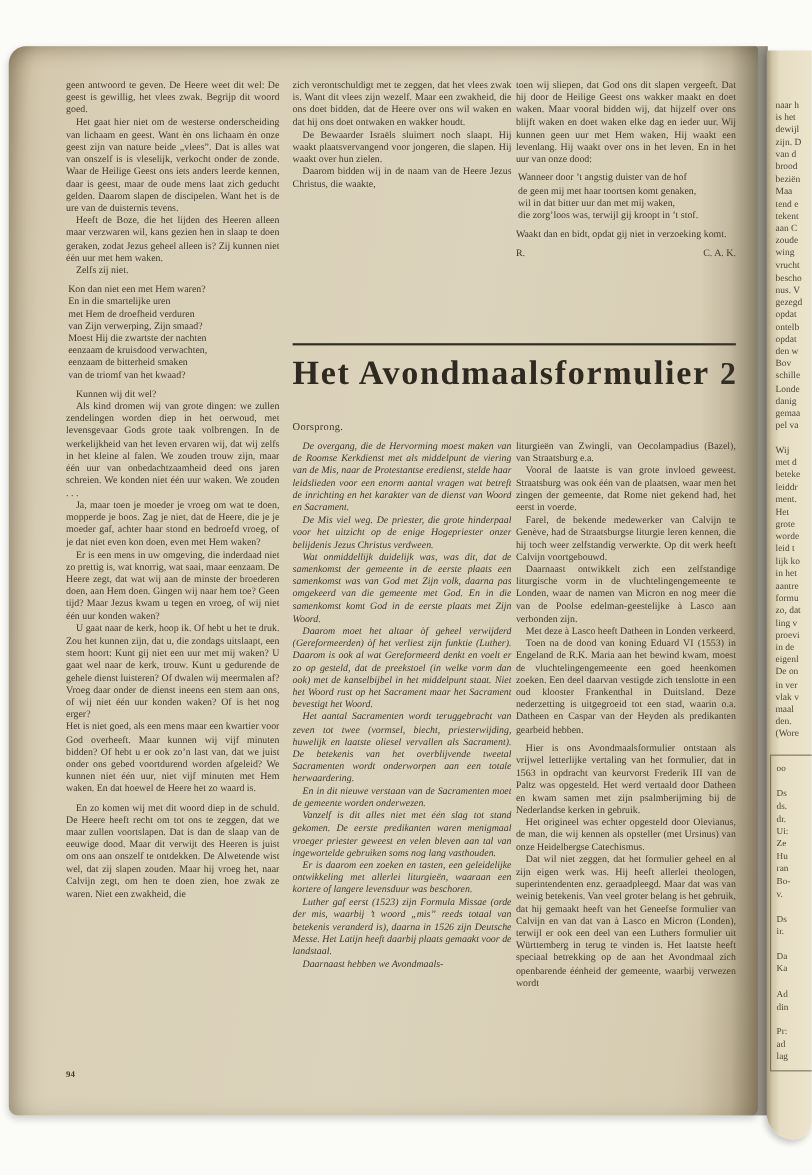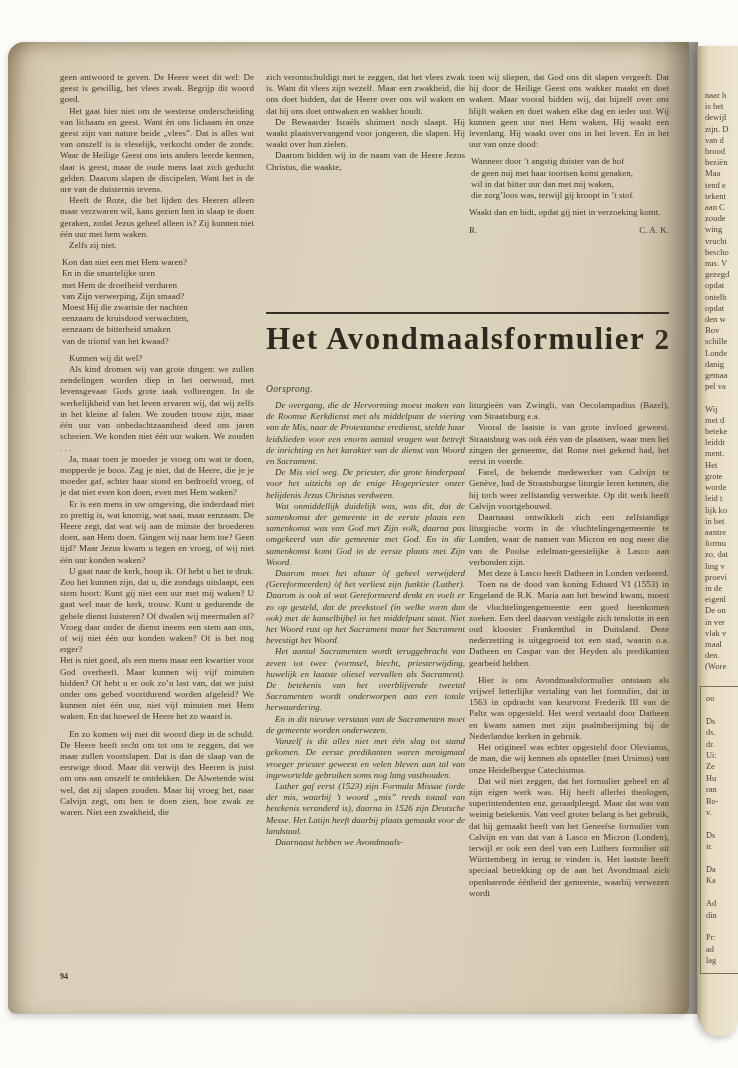--- a/index.html
+++ b/index.html
@@ -67,21 +67,21 @@
   .rule{position:absolute;left:258px;top:270px;width:403px;height:2px;background:#332e25;}
   .headline{
     position:absolute;left:258px;top:279px;width:403px;
     display:flex;justify-content:space-between;align-items:baseline;
     font-weight:700;color:#2e2a21;letter-spacing:1.5px;
   }
   .headline .title{font-size:31px;}
   .headline .num{font-size:29px;letter-spacing:0;}
   .subtitle{
     position:absolute;left:258px;top:342px;
-    font-size:9.5px;font-style:italic;color:#3e382c;letter-spacing:.3px;
+    font-size:9.5px;color:#3e382c;letter-spacing:.3px;
   }
   .pagenum{
     position:absolute;left:52px;top:930px;
     font-size:8px;font-weight:700;color:#3e382c;
   }
 </style>
 </head>
 <body>
 
 <div class="canvas">
@@ -154,20 +154,21 @@
 
     <div class="col c2a">
       <div>
           <p>De overgang, die de Hervorming moest maken van de Roomse Kerkdienst met als middelpunt de viering van de Mis, naar de Protestantse eredienst, stelde haar leidslieden voor een enorm aantal vragen wat betreft de inrichting en het karakter van de dienst van Woord en Sacrament.</p>
           <p>De Mis viel weg. De priester, die grote hinderpaal voor het uitzicht op de enige Hogepriester onzer belijdenis Jezus Christus verdween.</p>
           <p>Wat onmiddellijk duidelijk was, was dit, dat de samenkomst der gemeente in de eerste plaats een samenkomst was van God met Zijn volk, daarna pas omgekeerd van die gemeente met God. En in die samenkomst komt God in de eerste plaats met Zijn Woord.</p>
           <p>Daarom moet het altaar òf geheel verwijderd (Gereformeerden) òf het verliest zijn funktie (Luther). Daarom is ook al wat Gereformeerd denkt en voelt er zo op gesteld, dat de preekstoel (in welke vorm dan ook) met de kanselbijbel in het middelpunt staat. Niet het Woord rust op het Sacrament maar het Sacrament bevestigt het Woord.</p>
           <p>Het aantal Sacramenten wordt teruggebracht van zeven tot twee (vormsel, biecht, priesterwijding, huwelijk en laatste oliesel vervallen als Sacrament). De betekenis van het overblijvende tweetal Sacramenten wordt onderworpen aan een totale herwaardering.</p>
           <p>En in dit nieuwe verstaan van de Sacramenten moet de gemeente worden onderwezen.</p>
           <p>Vanzelf is dit alles niet met één slag tot stand gekomen. De eerste predikanten waren menigmaal vroeger priester geweest en velen bleven aan tal van ingewortelde gebruiken soms nog lang vasthouden.</p>
+          <p>Er is daarom een zoeken en tasten, een geleidelijke ontwikkeling met allerlei liturgieën, waaraan een kortere of langere levensduur was beschoren.</p>
           <p>Luther gaf eerst (1523) zijn Formula Missae (orde der mis, waarbij ’t woord „mis” reeds totaal van betekenis veranderd is), daarna in 1526 zijn Deutsche Messe. Het Latijn heeft daarbij plaats gemaakt voor de landstaal.</p>
           <p>Daarnaast hebben we Avondmaals-</p>
         </div>
     </div>
     <div class="col c3a">
       <div>
           <p class="np">liturgieën van Zwingli, van Oecolampadius (Bazel), van Straatsburg e.a.</p>
           <p>Vooral de laatste is van grote invloed geweest. Straatsburg was ook één van de plaatsen, waar men het zingen der gemeente, dat Rome niet gekend had, het eerst in voerde.</p>
           <p>Farel, de bekende medewerker van Calvijn te Genève, had de Straatsburgse liturgie leren kennen, die hij toch weer zelfstandig verwerkte. Op dit werk heeft Calvijn voortgebouwd.</p>
           <p>Daarnaast ontwikkelt zich een zelfstandige liturgische vorm in de vluchtelingengemeente te Londen, waar de namen van Micron en nog meer die van de Poolse edelman-geestelijke à Lasco aan verbonden zijn.</p>

